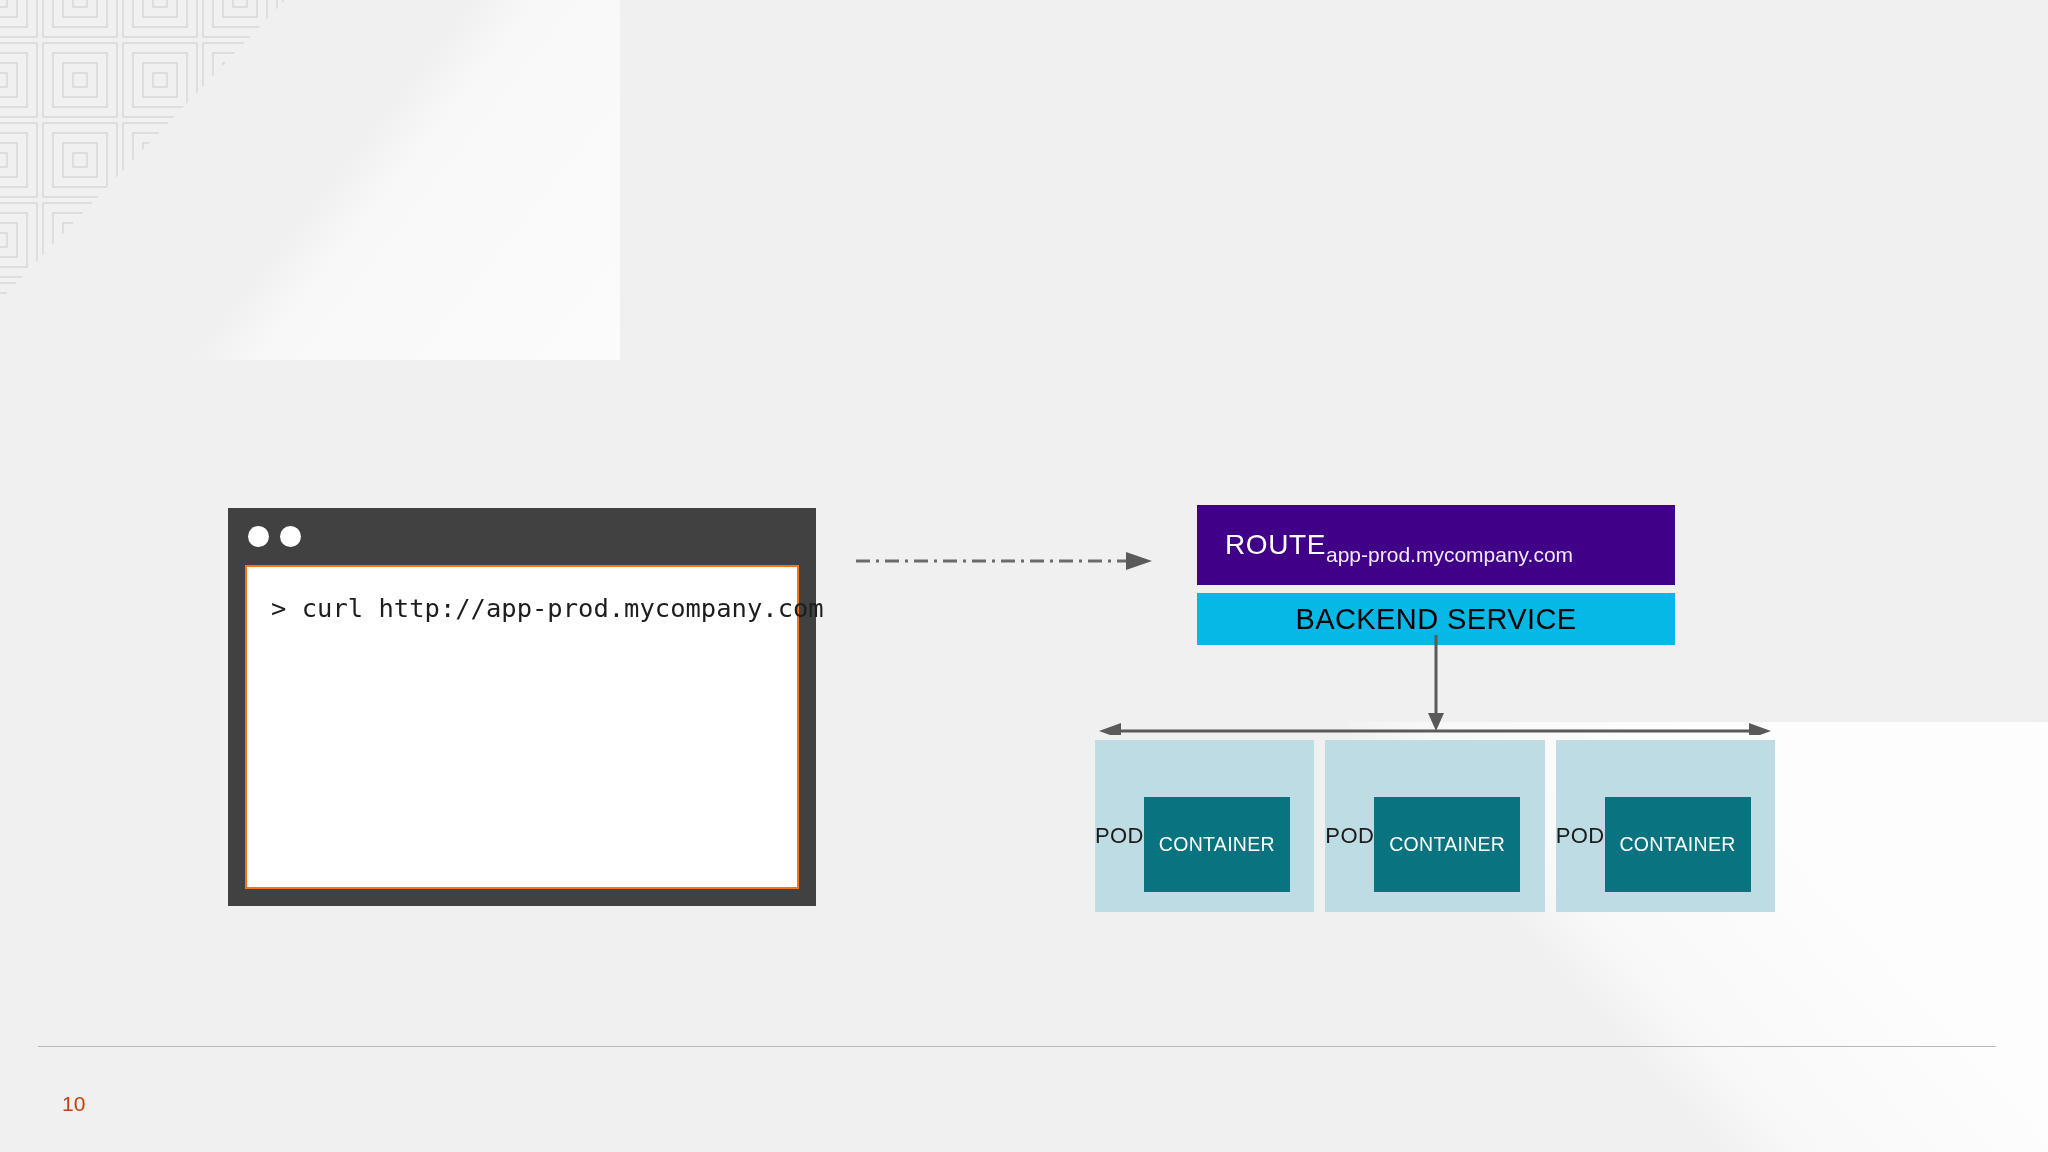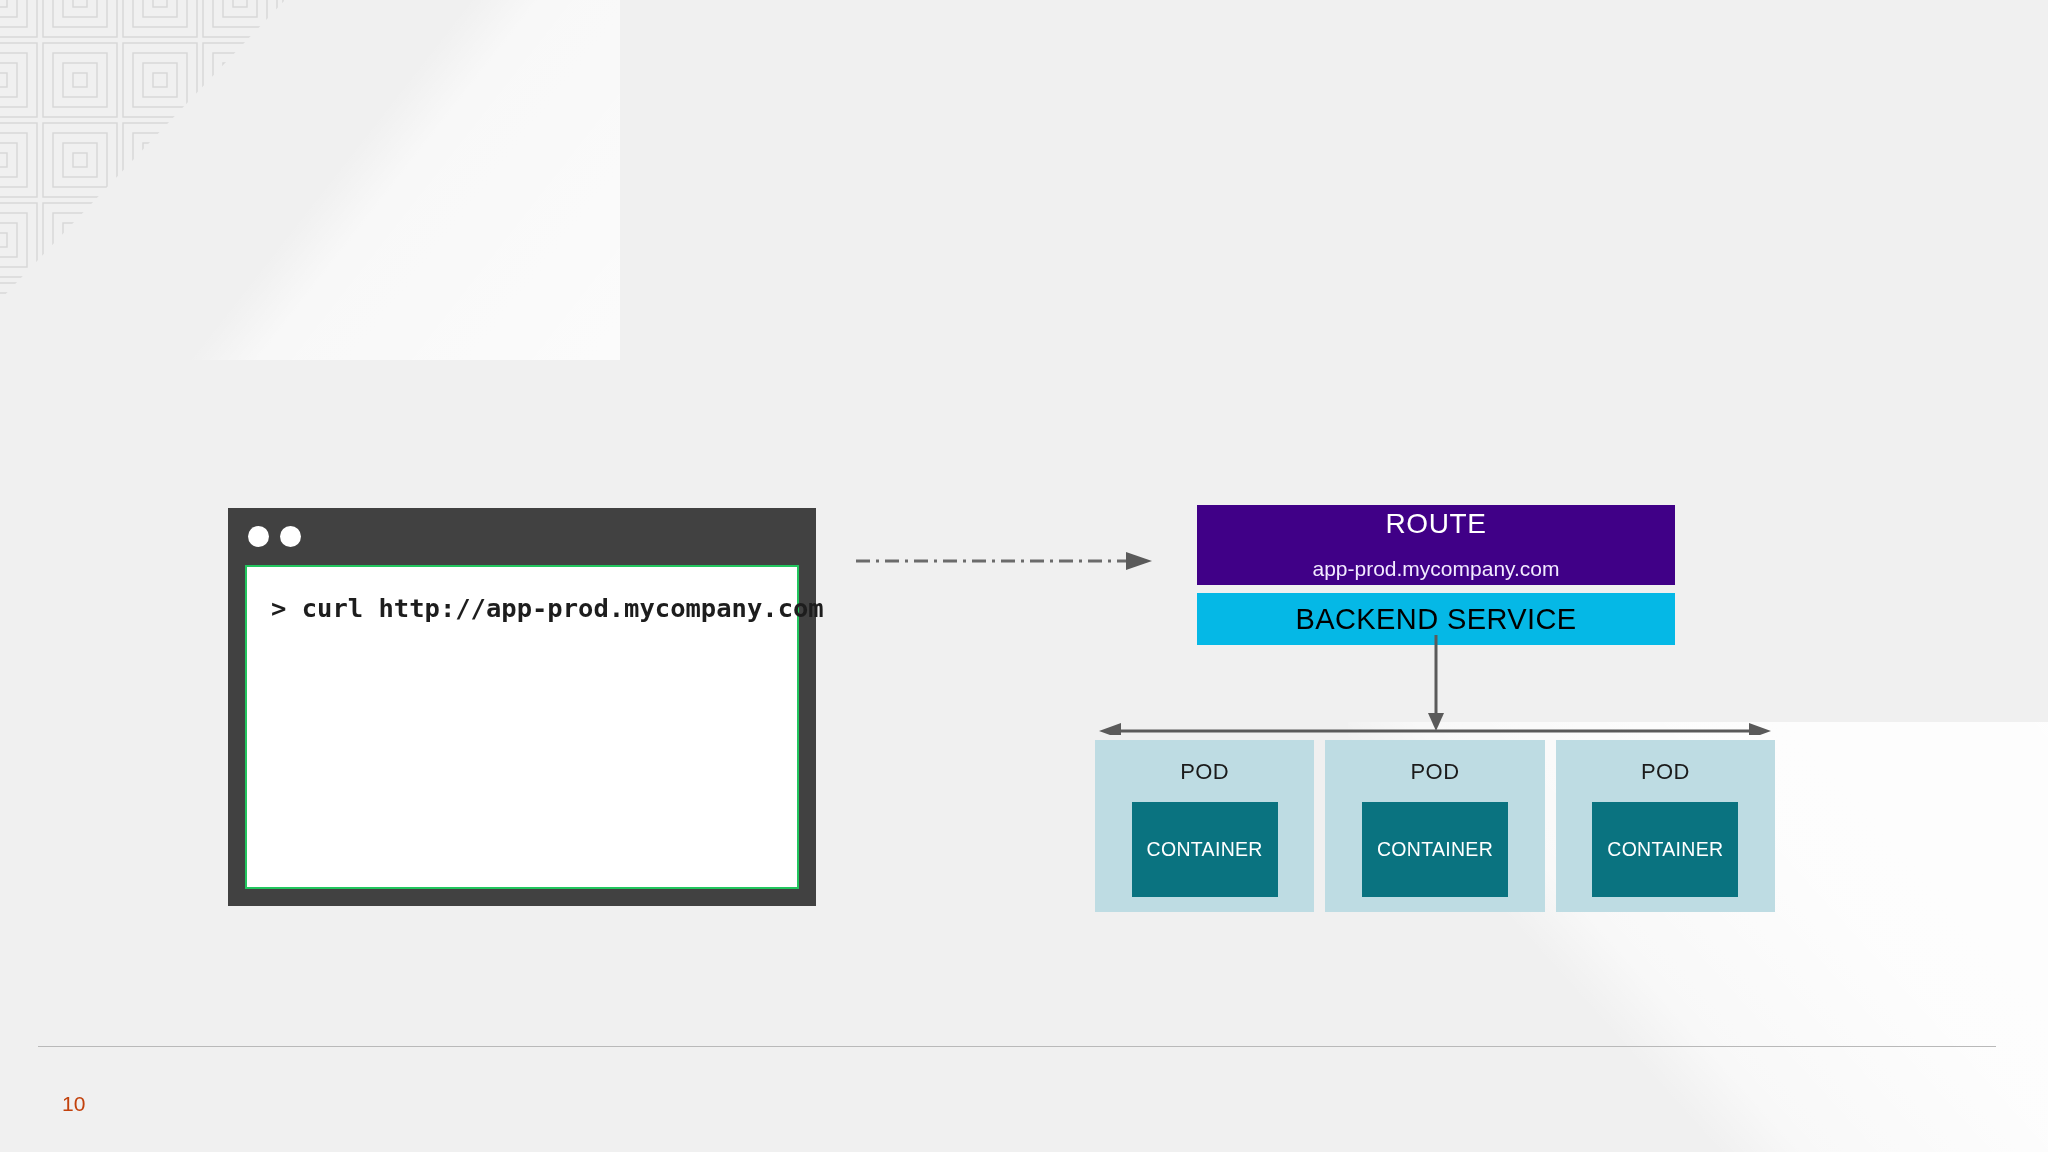--- a/index.html
+++ b/index.html
@@ -104,24 +104,23 @@
     border-radius: 50%;
     background: #ffffff;
   }
   .terminal-screen {
     position: absolute;
     left: 17px;
     top: 57px;
     right: 17px;
     bottom: 17px;
     background: #ffffff;
-    border: 2px solid #22c55e;
+    border: 2px solid #f97316;
     box-sizing: border-box;
     padding: 26px 0 0 24px;
-    font-weight: bold;
   }
   .terminal-line {
     font-family: "DejaVu Sans Mono", "Liberation Mono", monospace;
     font-size: 25.5px;
     color: #1d1d1d;
     white-space: pre;
     letter-spacing: 0px;
   }
 
   
@@ -145,24 +144,24 @@
 
   .route-box {
     position: absolute;
     left: 102px;
     top: 0px;
     width: 478px;
     height: 80px;
     background: #400087;
     color: #ffffff;
     display: flex;
-    flex-direction: column;
-    align-items: center;
-    justify-content: center;
-    box-sizing: border-box;
+    flex-direction: row;
+    align-items: center;
+    box-sizing: border-box;
+    padding-left: 28px;
   }
   .route-title {
     font-size: 28px;
     letter-spacing: 0.6px;
     line-height: 1.05;
     font-weight: 400;
   }
   .route-sub {
     font-family: Liberation Sans, sans-serif;
     font-size: 21px;
@@ -203,21 +202,21 @@
     width: 680px;
     height: 172px;
     display: flex;
     gap: 11px;
   }
   .pod {
     flex: 1;
     background: #bedce3;
     position: relative;
     display: flex;
-    flex-direction: column;
+    flex-direction: row;
     align-items: center;
     padding-top: 19px;
     box-sizing: border-box;
   }
   .pod-label {
     font-size: 22px;
     color: #1b1b1b;
     letter-spacing: 0.4px;
   }
   .container-box {

